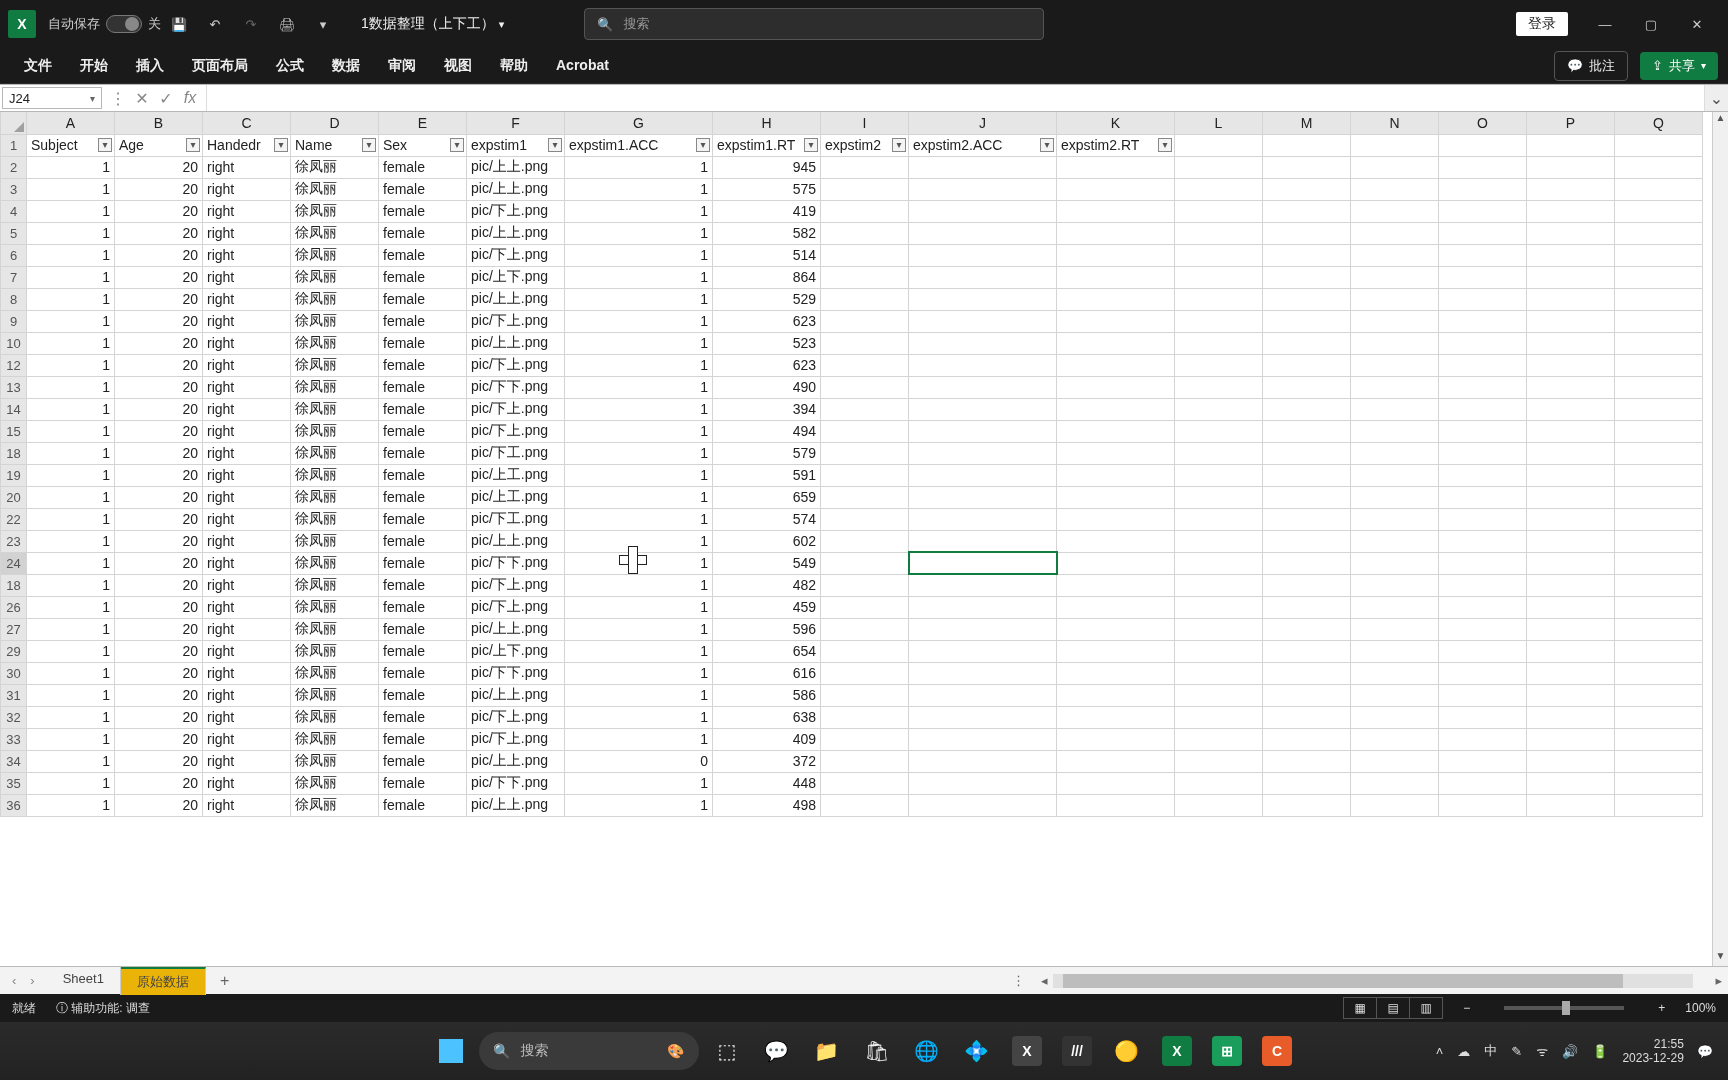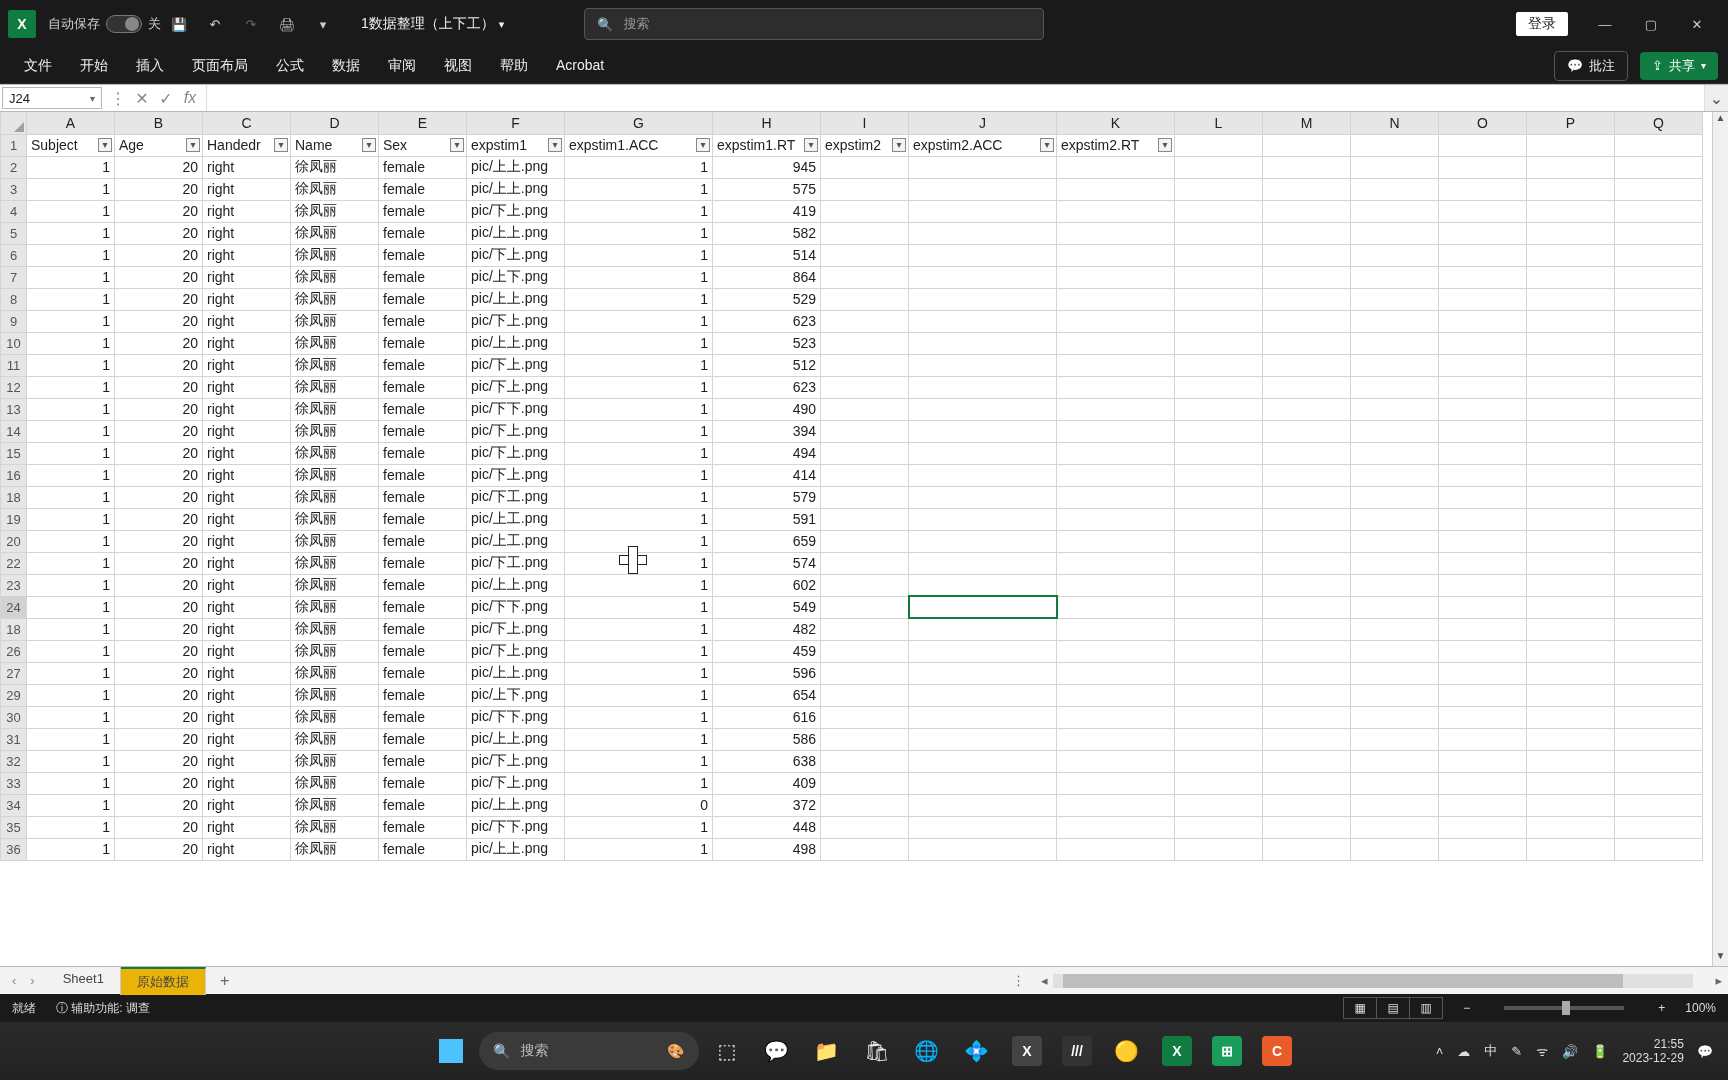--- a/index.html
+++ b/index.html
@@ -110,21 +110,21 @@
     <span>搜索</span>
   </div>
   <div class="spacer"></div>
   <div class="login-btn">登录</div>
   <div class="win-btn">—</div>
   <div class="win-btn">▢</div>
   <div class="win-btn close">✕</div>
 </div>
 
 <div class="ribbon-tabs">
-  <div id="ribbon-tabs-slot" style="display: flex;">
+  <div id="ribbon-tabs-slot" style="display: flex; font-weight: bold;">
       <div class="tab">文件</div>
       <div class="tab">开始</div>
       <div class="tab">插入</div>
       <div class="tab">页面布局</div>
       <div class="tab">公式</div>
       <div class="tab">数据</div>
       <div class="tab">审阅</div>
       <div class="tab">视图</div>
       <div class="tab">帮助</div>
       <div class="tab">Acrobat</div>
@@ -393,129 +393,89 @@
           <td class="txt"></td>
           <td class="txt"></td>
           <td class="txt"></td>
           <td class="txt"></td>
           <td class="txt"></td>
           <td class="txt"></td>
           <td class="txt"></td>
           <td class="txt"></td>
         </tr>
         <tr>
-          <th class="row-head">11</th>
+          <th class="row-head">12</th>
           <td class="num">1</td>
           <td class="num">20</td>
           <td class="txt">right</td>
           <td class="txt">徐凤丽</td>
           <td class="txt">female</td>
           <td class="txt">pic/下上.png</td>
           <td class="num">1</td>
-          <td class="num">512</td>
-          <td class="txt"></td>
-          <td class="txt"></td>
-          <td class="txt"></td>
-          <td class="txt"></td>
-          <td class="txt"></td>
-          <td class="txt"></td>
-          <td class="txt"></td>
-          <td class="txt"></td>
-          <td class="txt"></td>
-        </tr>
-        <tr>
-          <th class="row-head">12</th>
+          <td class="num">623</td>
+          <td class="txt"></td>
+          <td class="txt"></td>
+          <td class="txt"></td>
+          <td class="txt"></td>
+          <td class="txt"></td>
+          <td class="txt"></td>
+          <td class="txt"></td>
+          <td class="txt"></td>
+          <td class="txt"></td>
+        </tr>
+        <tr>
+          <th class="row-head">13</th>
+          <td class="num">1</td>
+          <td class="num">20</td>
+          <td class="txt">right</td>
+          <td class="txt">徐凤丽</td>
+          <td class="txt">female</td>
+          <td class="txt">pic/下下.png</td>
+          <td class="num">1</td>
+          <td class="num">490</td>
+          <td class="txt"></td>
+          <td class="txt"></td>
+          <td class="txt"></td>
+          <td class="txt"></td>
+          <td class="txt"></td>
+          <td class="txt"></td>
+          <td class="txt"></td>
+          <td class="txt"></td>
+          <td class="txt"></td>
+        </tr>
+        <tr>
+          <th class="row-head">14</th>
           <td class="num">1</td>
           <td class="num">20</td>
           <td class="txt">right</td>
           <td class="txt">徐凤丽</td>
           <td class="txt">female</td>
           <td class="txt">pic/下上.png</td>
           <td class="num">1</td>
-          <td class="num">623</td>
-          <td class="txt"></td>
-          <td class="txt"></td>
-          <td class="txt"></td>
-          <td class="txt"></td>
-          <td class="txt"></td>
-          <td class="txt"></td>
-          <td class="txt"></td>
-          <td class="txt"></td>
-          <td class="txt"></td>
-        </tr>
-        <tr>
-          <th class="row-head">13</th>
-          <td class="num">1</td>
-          <td class="num">20</td>
-          <td class="txt">right</td>
-          <td class="txt">徐凤丽</td>
-          <td class="txt">female</td>
-          <td class="txt">pic/下下.png</td>
-          <td class="num">1</td>
-          <td class="num">490</td>
-          <td class="txt"></td>
-          <td class="txt"></td>
-          <td class="txt"></td>
-          <td class="txt"></td>
-          <td class="txt"></td>
-          <td class="txt"></td>
-          <td class="txt"></td>
-          <td class="txt"></td>
-          <td class="txt"></td>
-        </tr>
-        <tr>
-          <th class="row-head">14</th>
+          <td class="num">394</td>
+          <td class="txt"></td>
+          <td class="txt"></td>
+          <td class="txt"></td>
+          <td class="txt"></td>
+          <td class="txt"></td>
+          <td class="txt"></td>
+          <td class="txt"></td>
+          <td class="txt"></td>
+          <td class="txt"></td>
+        </tr>
+        <tr>
+          <th class="row-head">15</th>
           <td class="num">1</td>
           <td class="num">20</td>
           <td class="txt">right</td>
           <td class="txt">徐凤丽</td>
           <td class="txt">female</td>
           <td class="txt">pic/下上.png</td>
           <td class="num">1</td>
-          <td class="num">394</td>
-          <td class="txt"></td>
-          <td class="txt"></td>
-          <td class="txt"></td>
-          <td class="txt"></td>
-          <td class="txt"></td>
-          <td class="txt"></td>
-          <td class="txt"></td>
-          <td class="txt"></td>
-          <td class="txt"></td>
-        </tr>
-        <tr>
-          <th class="row-head">15</th>
-          <td class="num">1</td>
-          <td class="num">20</td>
-          <td class="txt">right</td>
-          <td class="txt">徐凤丽</td>
-          <td class="txt">female</td>
-          <td class="txt">pic/下上.png</td>
-          <td class="num">1</td>
           <td class="num">494</td>
-          <td class="txt"></td>
-          <td class="txt"></td>
-          <td class="txt"></td>
-          <td class="txt"></td>
-          <td class="txt"></td>
-          <td class="txt"></td>
-          <td class="txt"></td>
-          <td class="txt"></td>
-          <td class="txt"></td>
-        </tr>
-        <tr>
-          <th class="row-head">16</th>
-          <td class="num">1</td>
-          <td class="num">20</td>
-          <td class="txt">right</td>
-          <td class="txt">徐凤丽</td>
-          <td class="txt">female</td>
-          <td class="txt">pic/下上.png</td>
-          <td class="num">1</td>
-          <td class="num">414</td>
           <td class="txt"></td>
           <td class="txt"></td>
           <td class="txt"></td>
           <td class="txt"></td>
           <td class="txt"></td>
           <td class="txt"></td>
           <td class="txt"></td>
           <td class="txt"></td>
           <td class="txt"></td>
         </tr>

